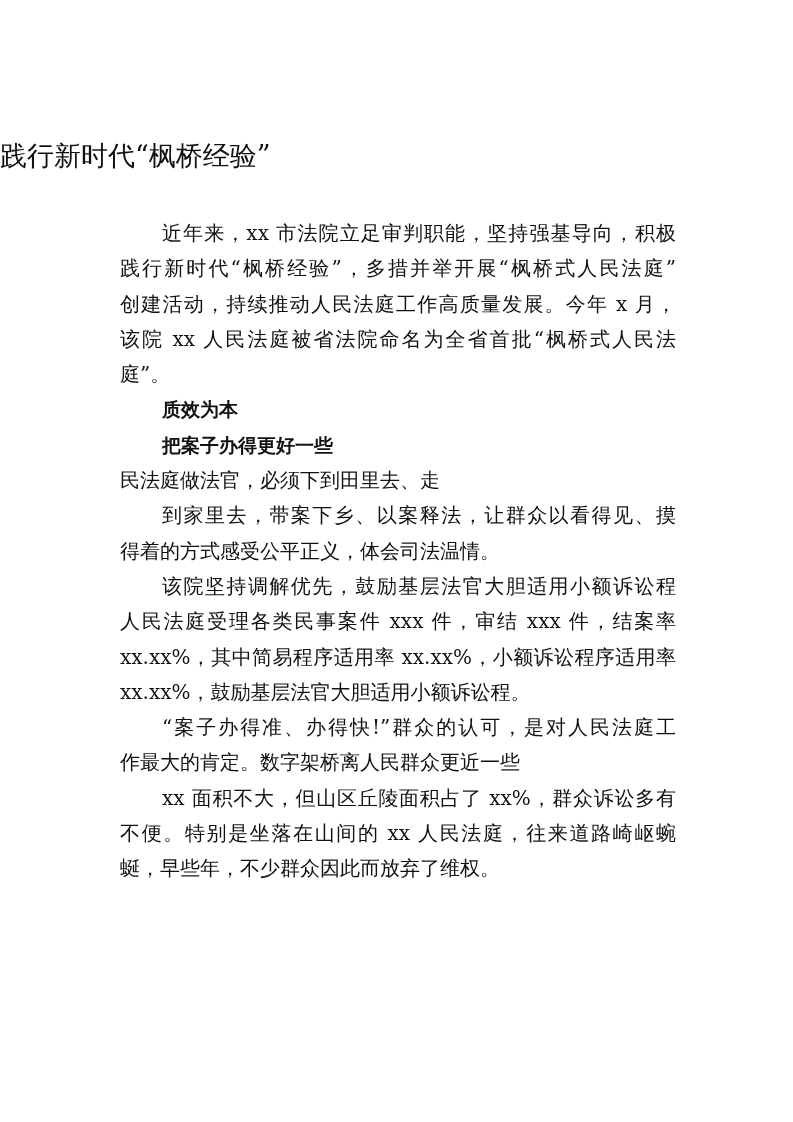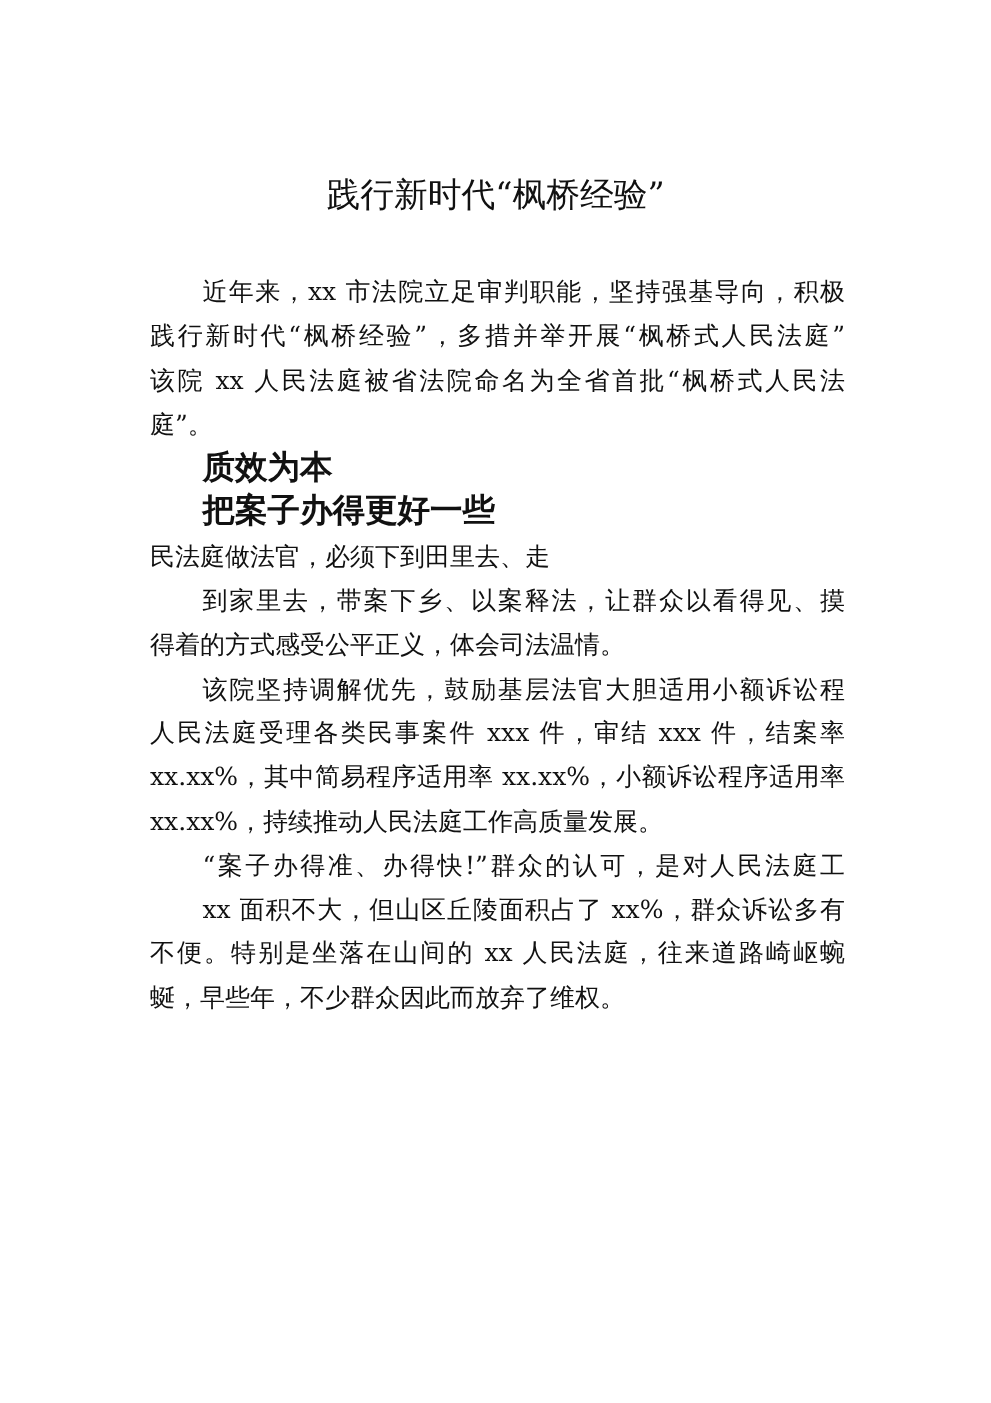--- a/index.html
+++ b/index.html
@@ -1,47 +1,49 @@
 <!DOCTYPE html>
 <html><head>
   <meta charset="utf-8">
   <style>
     html, body { margin: 0; padding: 0; background: #ffffff; }
     body { width: 793px; height: 1122px; position: relative; overflow: hidden; }
     .page { position: absolute; left: 0; top: 0; width: 793px; height: 1122px; background: #fff; }
     .title {
-      position: absolute; left: 0; top: 138px; width: 793px; text-align: center;
+      position: absolute; left: 0; top: 138px; width: 793px; text-align: left;
       font-family: "DejaVu Serif", serif; font-size: 27px; color: #111; letter-spacing: 0px;
     }
     .body {
       position: absolute; left: 120px; top: 216px; width: 556px;
       font-family: "DejaVu Serif", serif; font-size: 20px; color: #111;
     }
     .line { height: 35.3px; line-height: 35.3px; white-space: nowrap; text-align: justify; text-align-last: justify; }
     .line.last { text-align-last: left; }
     .line.indent { padding-left: 42px; }
-    .line.bold { font-family: "DejaVu Sans", sans-serif; font-weight: bold; text-align-last: left; font-size: 26px; }
+    .line.bold { font-family: "DejaVu Sans", sans-serif; font-weight: bold; text-align-last: left; font-size: 19px; }
   </style>
 </head>
 <body>
 
 <div class="page">
   <div class="title">践行新时代“枫桥经验”</div>
   <div class="body">
     <div class="line indent">近年来，xx 市法院立足审判职能，坚持强基导向，积极</div>
     <div class="line">践行新时代“枫桥经验”，多措并举开展“枫桥式人民法庭”</div>
+    <div class="line">创建活动，持续推动人民法庭工作高质量发展。今年 x 月，</div>
     <div class="line">该院 xx 人民法庭被省法院命名为全省首批“枫桥式人民法</div>
     <div class="line last">庭”。</div>
     <div class="line indent last bold">质效为本</div>
     <div class="line indent last bold">把案子办得更好一些</div>
     <div class="line last">民法庭做法官，必须下到田里去、走</div>
     <div class="line indent">到家里去，带案下乡、以案释法，让群众以看得见、摸</div>
     <div class="line last">得着的方式感受公平正义，体会司法温情。</div>
     <div class="line indent">该院坚持调解优先，鼓励基层法官大胆适用小额诉讼程</div>
     <div class="line">人民法庭受理各类民事案件 xxx 件，审结 xxx 件，结案率</div>
     <div class="line">xx.xx%，其中简易程序适用率 xx.xx%，小额诉讼程序适用率</div>
-    <div class="line last">xx.xx%，持续推动人民法庭工作高质量发展。</div>
+    <div class="line last">xx.xx%，鼓励基层法官大胆适用小额诉讼程。</div>
     <div class="line indent">“案子办得准、办得快!”群众的认可，是对人民法庭工</div>
+    <div class="line last">作最大的肯定。数字架桥离人民群众更近一些</div>
     <div class="line indent">xx 面积不大，但山区丘陵面积占了 xx%，群众诉讼多有</div>
     <div class="line">不便。特别是坐落在山间的 xx 人民法庭，往来道路崎岖蜿</div>
     <div class="line last">蜒，早些年，不少群众因此而放弃了维权。</div>
   </div>
 </div>
 
 </body></html>

